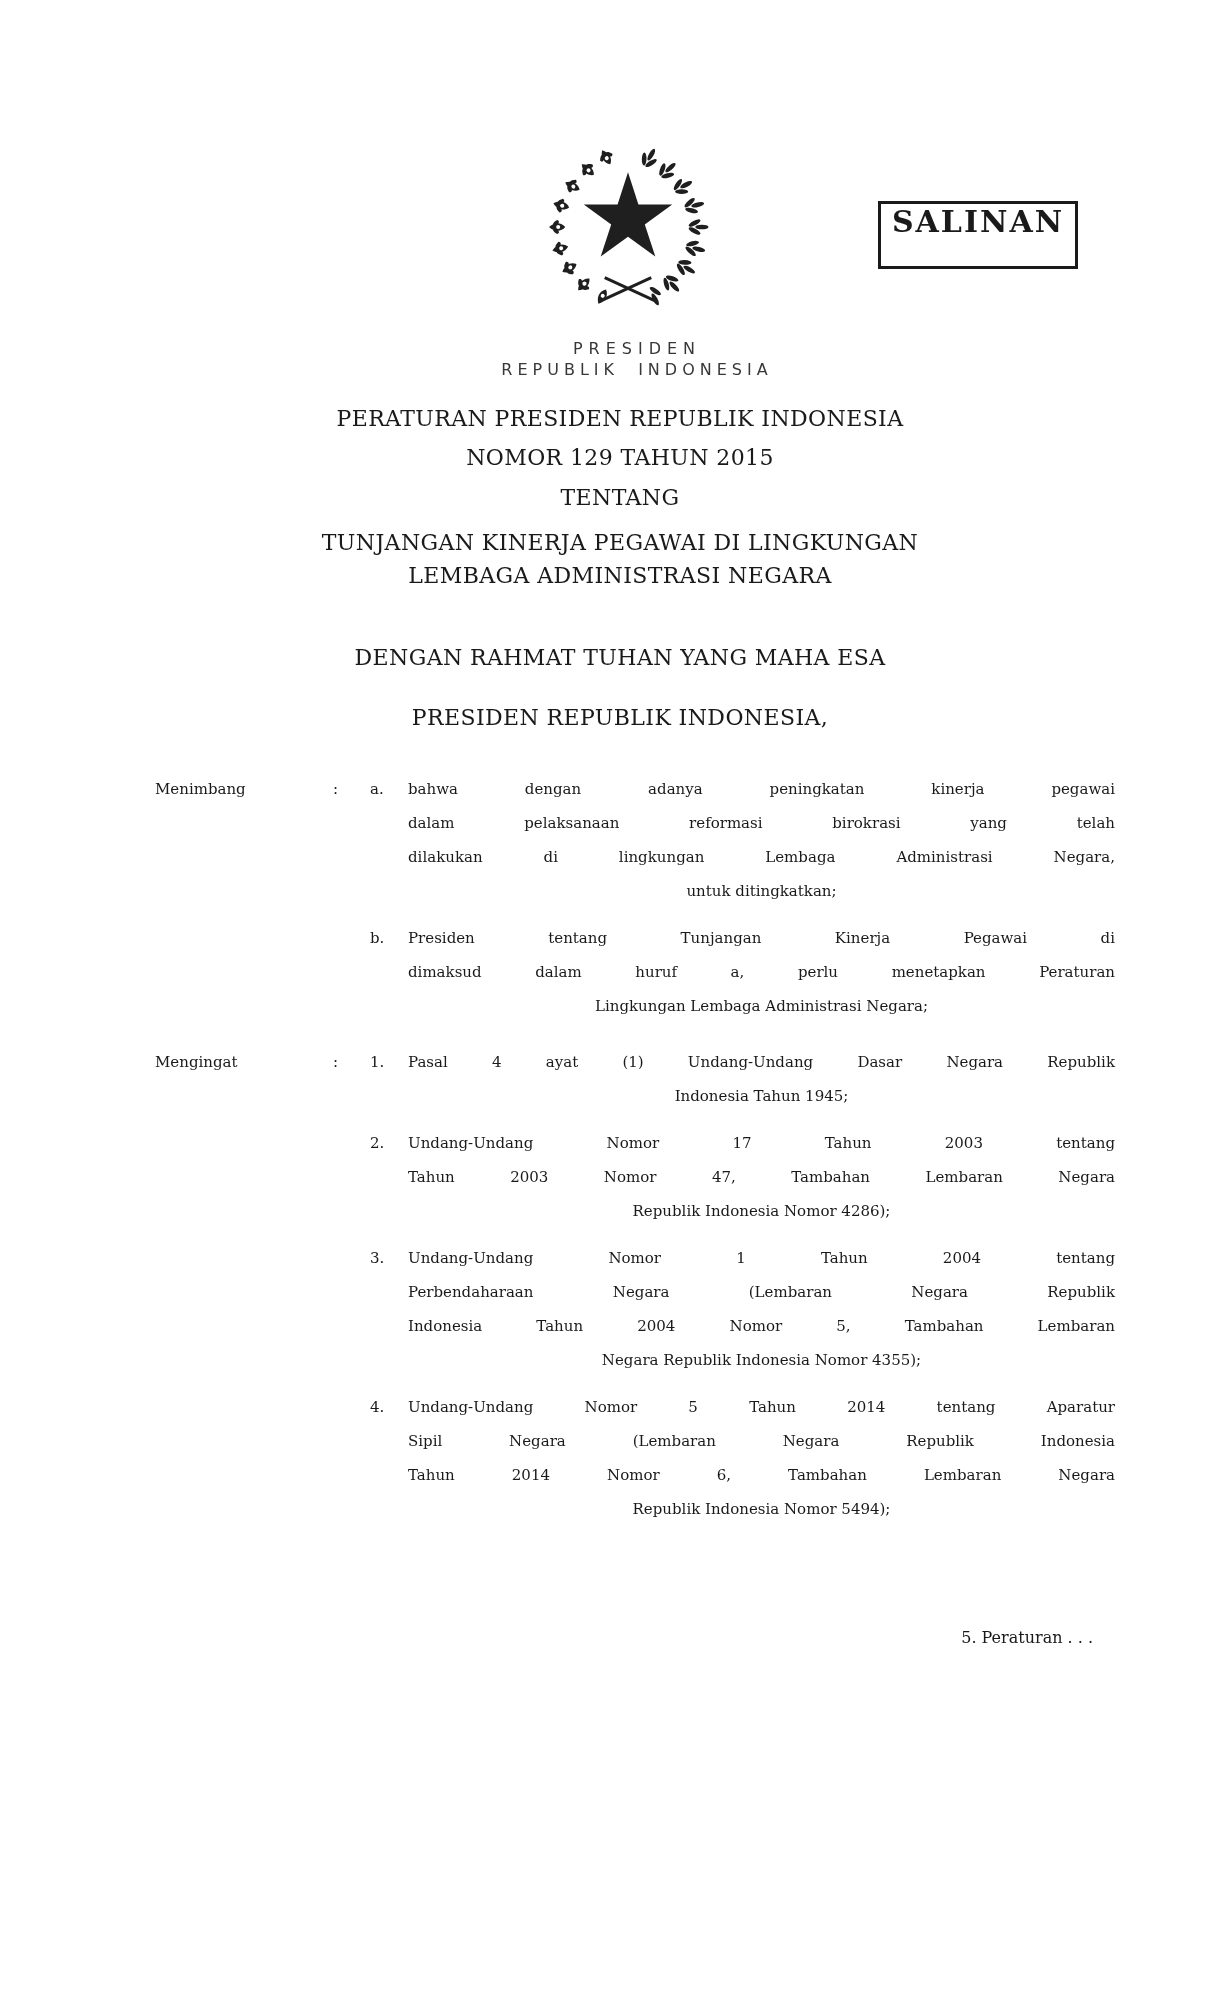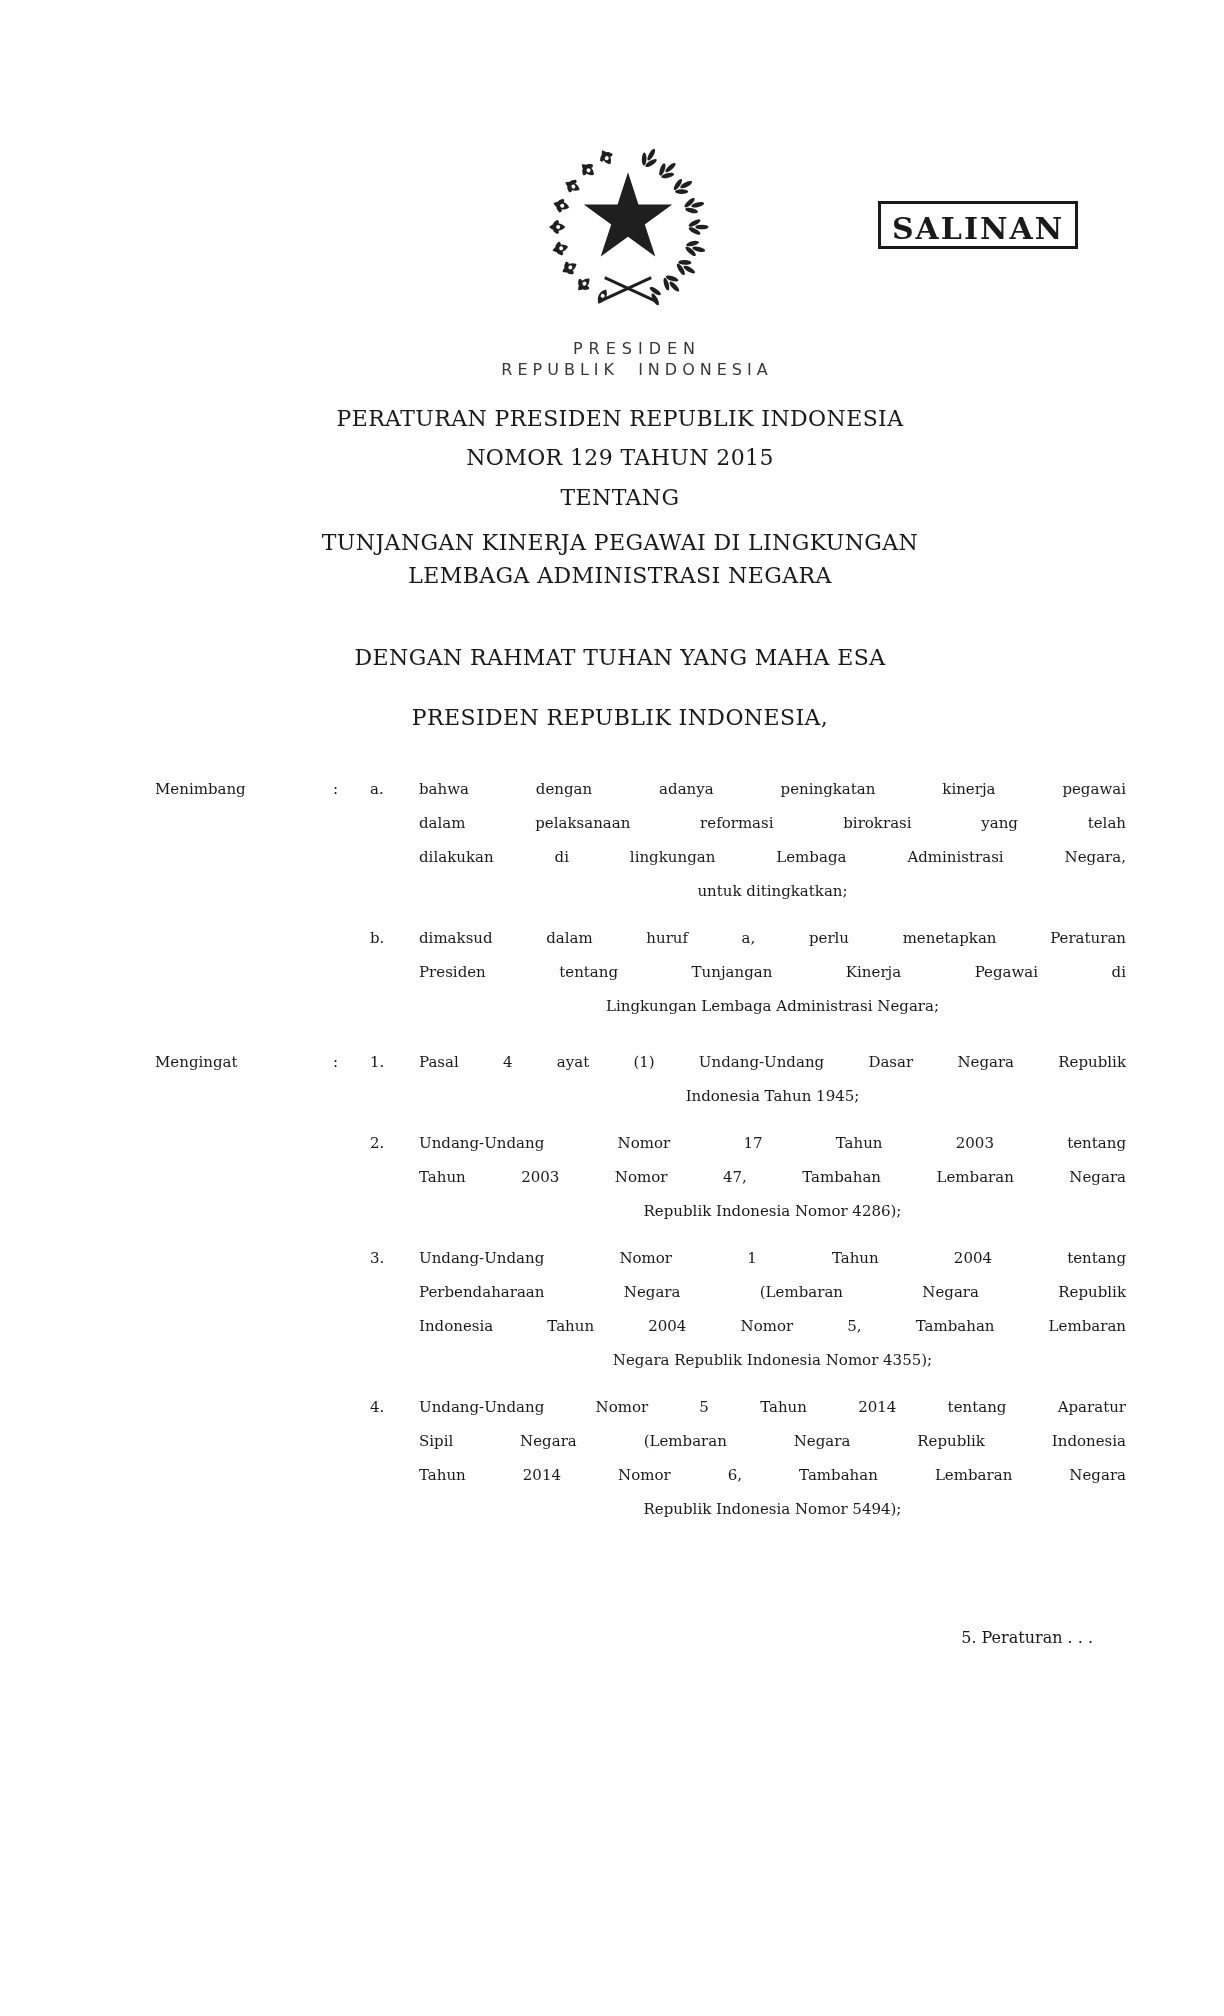--- a/index.html
+++ b/index.html
@@ -10,23 +10,23 @@
     font-family:"DejaVu Serif","Liberation Serif",serif;
     color:#1a1a1a;
     overflow:hidden;
   }
 
   
   .seal { position:absolute; left:544px; top:146px; width:168px; height:160px; }
 
   
   .stamp {
-    position:absolute; left:878px; top:201px; width:200px; height:48px;
+    position:absolute; left:878px; top:201px; width:200px; height:68px;
     border:3px solid #1a1a1a; box-sizing:border-box;
-    display:flex; align-items:flex-end; justify-content:center;
+    display:flex; align-items:flex-start; justify-content:center;
     font-weight:bold; font-size:30px; letter-spacing:2px;
   }
 
   
   .seal-caption {
     position:absolute; top:339px; left:25px; width:1224px;
     text-align:center;
     font-family:"DejaVu Sans","Liberation Sans",sans-serif;
     color:#383838;
   }
@@ -49,21 +49,21 @@
   
   .body-block { position:absolute; left:155px; top:772px; width:960px; font-size:15px; }
   .section { display:flex; align-items:flex-start; }
   .section + .section { margin-top:22px; }
   .sec-label { width:178px; line-height:34px; flex:none; }
   .sec-colon { width:37px;  line-height:34px; flex:none; }
   .sec-items { flex:none; width:745px; }
   .item { display:flex; align-items:flex-start; margin-bottom:13px; }
   .item:last-child { margin-bottom:0; }
   .marker { width:38px; line-height:34px; flex:none; }
-  .lines  { width:707px; flex:none;margin-left:11px; }
+  .lines  { width:707px; flex:none; }
   .line   { line-height:34px; }
   .jline  { text-align:justify; text-align-last:justify; }
   .lline  { text-align:center; }
 
   
   .catchword { position:absolute; right:131px; top:1621px; font-size:16px; line-height:34px; }
 </style>
 </head>
 <body>
 
@@ -213,22 +213,22 @@
               <div class="line jline">bahwa dengan adanya peningkatan kinerja pegawai</div>
               <div class="line jline">dalam pelaksanaan reformasi birokrasi yang telah</div>
               <div class="line jline">dilakukan di lingkungan Lembaga Administrasi Negara,</div>
               <div class="line lline">untuk ditingkatkan;</div>
             </div>
   </div>
 
   <div class="item">
     <div class="marker">b.</div>
     <div class="lines">
+              <div class="line jline">Presiden tentang Tunjangan Kinerja Pegawai di</div>
               <div class="line jline">dimaksud dalam huruf a, perlu menetapkan Peraturan</div>
-              <div class="line jline">Presiden tentang Tunjangan Kinerja Pegawai di</div>
               <div class="line lline">Lingkungan Lembaga Administrasi Negara;</div>
             </div>
   </div>
 </div>
   </div>
 
   <div class="section">
     <div class="sec-label">Mengingat</div>
     <div class="sec-colon">:</div>
     <div class="sec-items">

